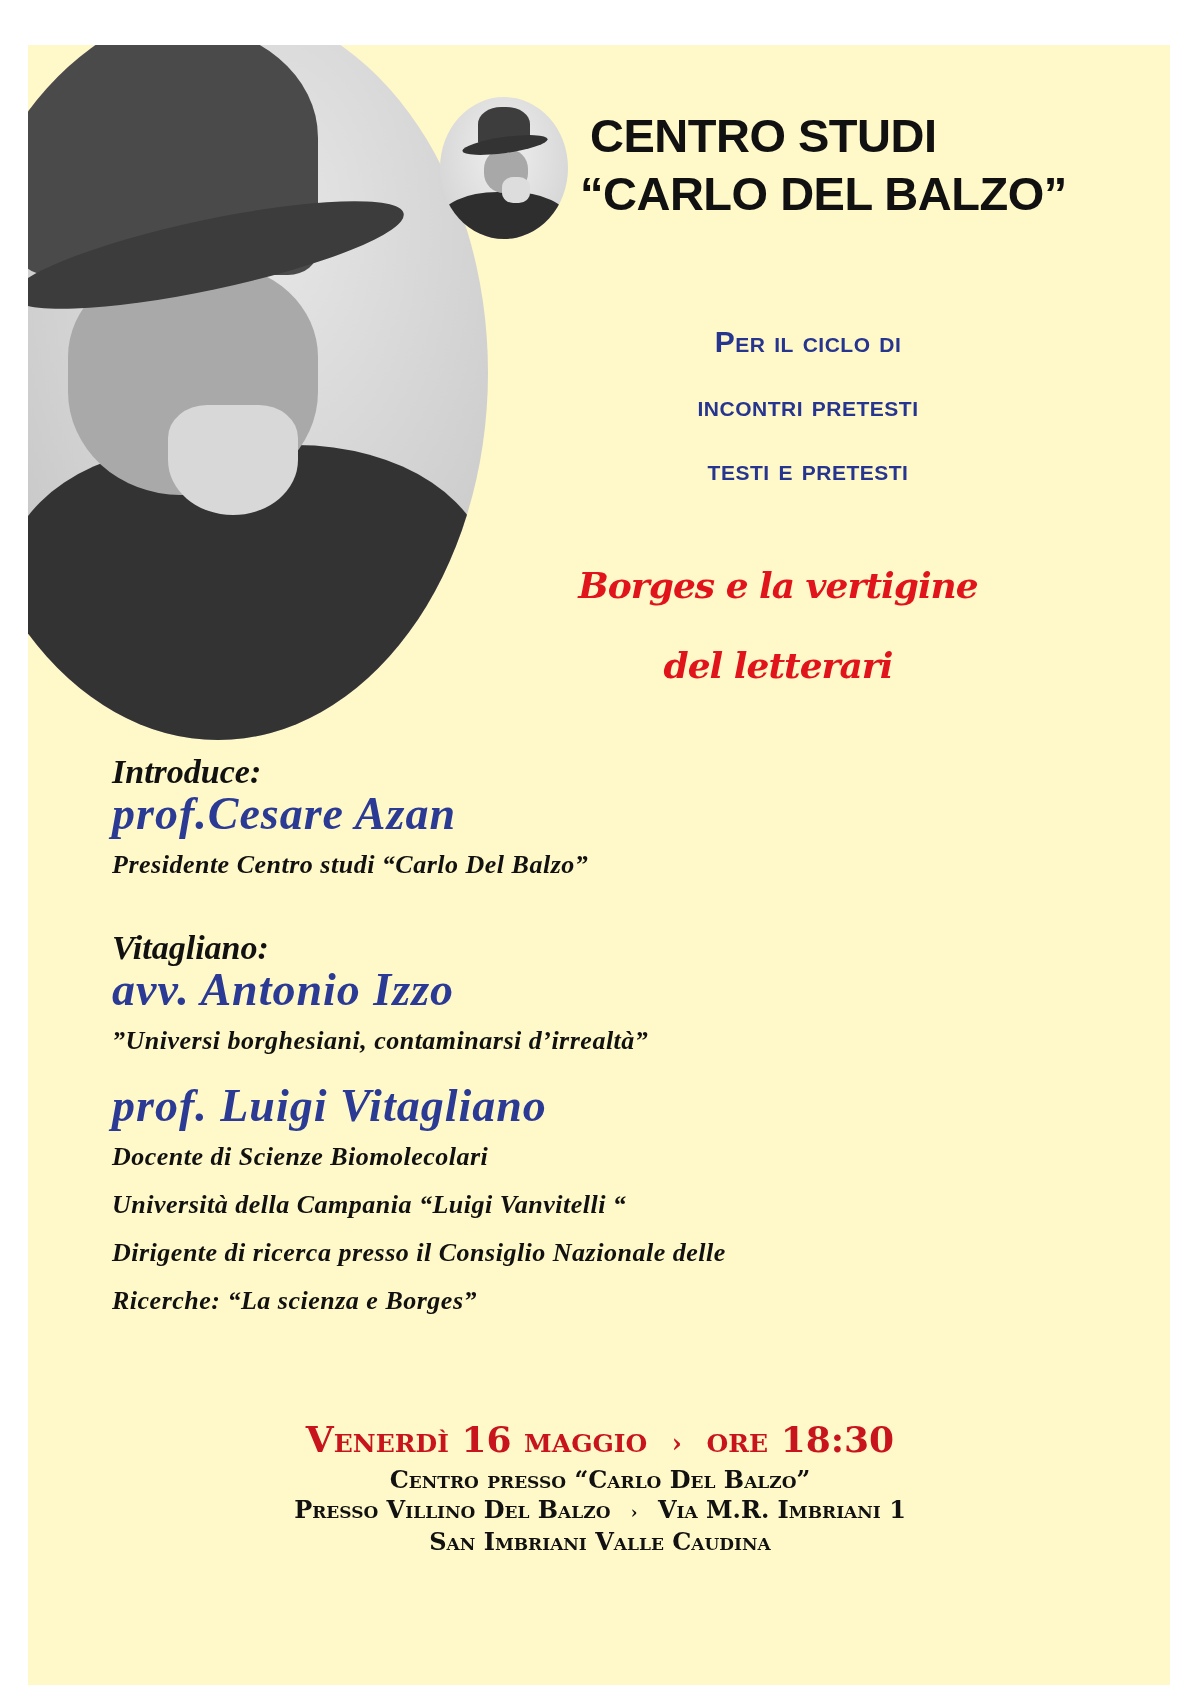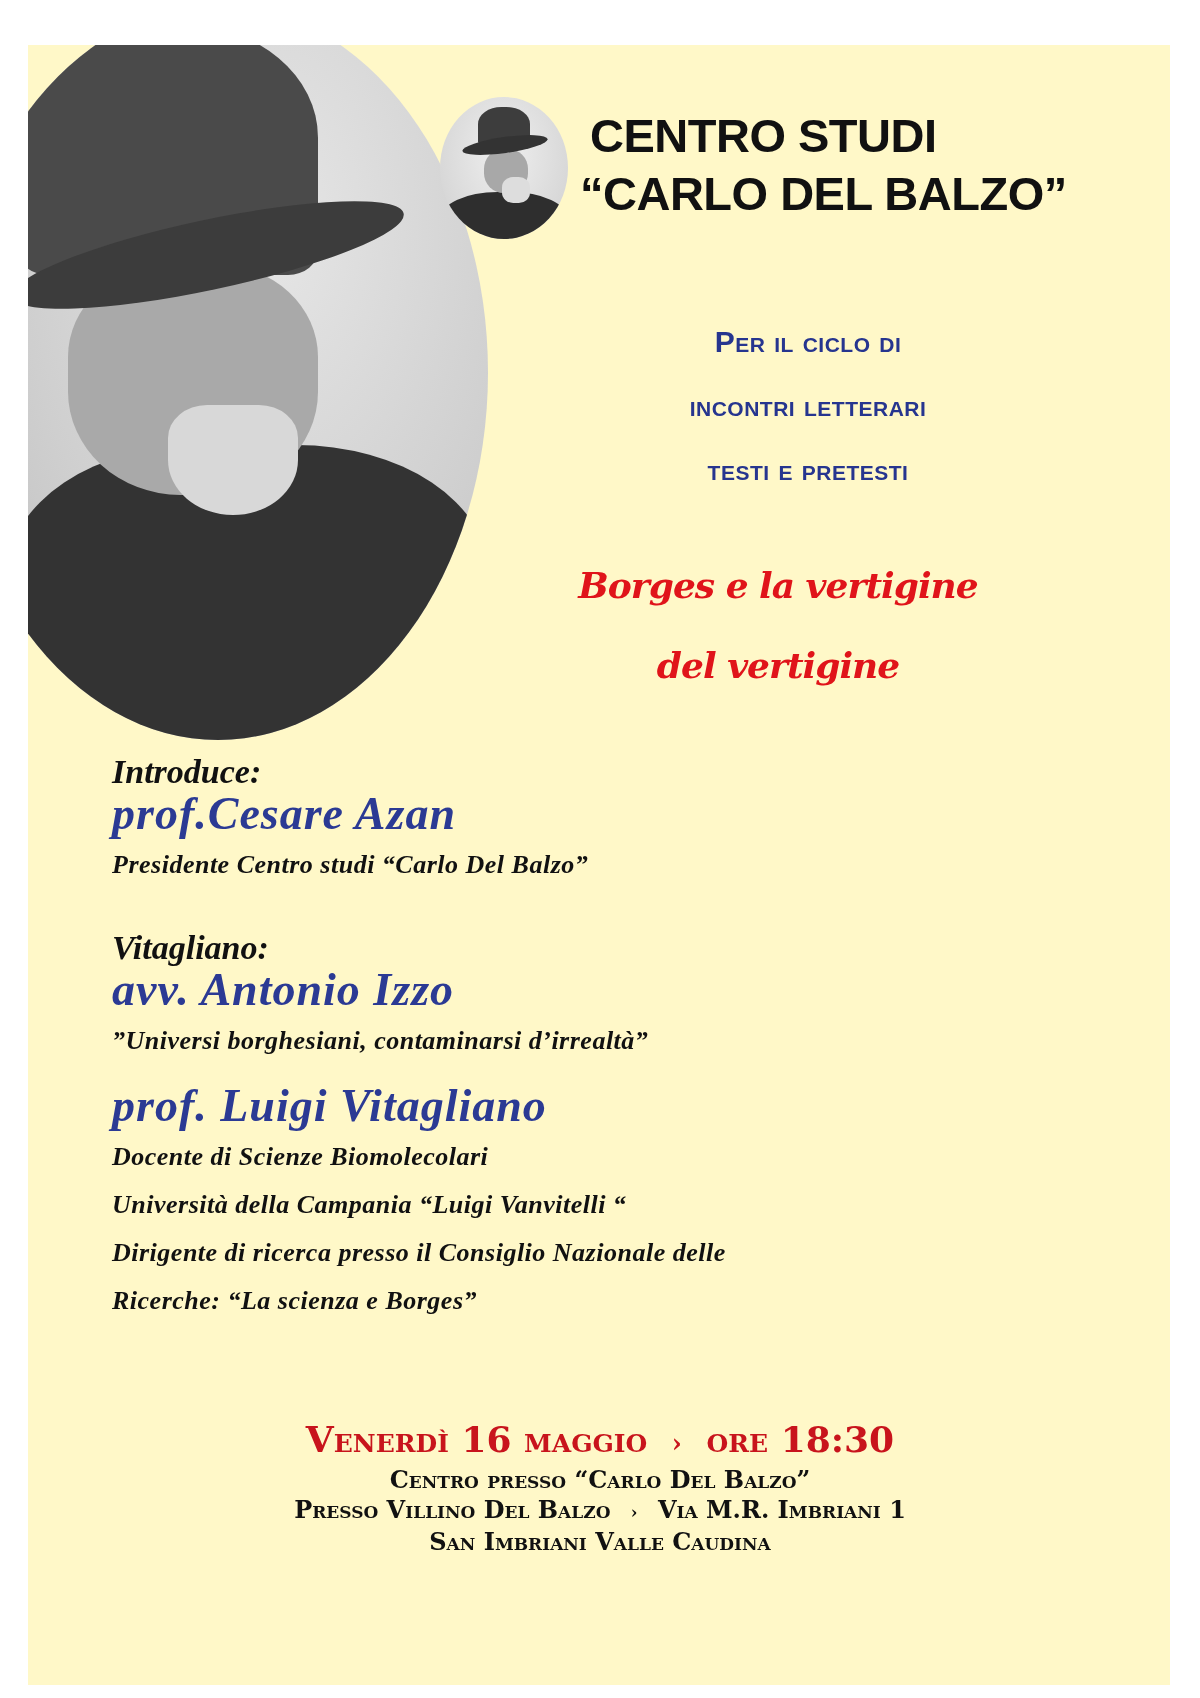--- a/index.html
+++ b/index.html
@@ -111,27 +111,27 @@
     <div class="l-brim"></div>
   </div>
 
   <div class="org-title">
     <span class="l1">CENTRO STUDI</span>
     <span class="l2">“CARLO DEL BALZO”</span>
   </div>
 
   <div class="cycle">
     <span>Per il ciclo di</span>
-    <span>incontri letterari</span>
+    <span>incontri pretesti</span>
     <span>testi e pretesti</span>
   </div>
 
   <div class="event-title">
     <span>Borges e la vertigine</span>
-    <span>del vertigine</span>
+    <span>del letterari</span>
   </div>
 
   <div class="speakers">
     <div class="block">
       <div class="label">Introduce:</div>
       <div class="name">prof.Cesare Azan</div>
       <div class="desc">Presidente Centro studi “Carlo Del Balzo”</div>
     </div>
     <div class="gap-1"></div>
     <div class="block">

